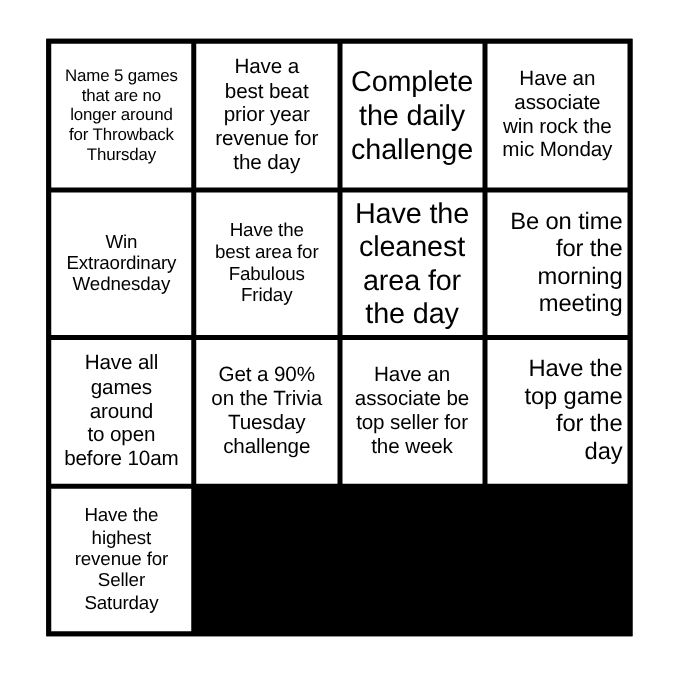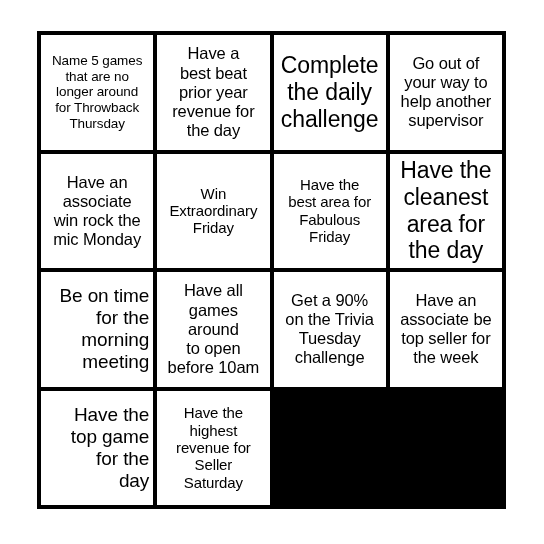--- a/index.html
+++ b/index.html
@@ -74,35 +74,29 @@
 prior year
 revenue for
 the day</span>
     </div>
     <div class="bingo-cell fs-xl">
       <span class="cell-text">Complete
 the daily
 challenge</span>
     </div>
     <div class="bingo-cell fs-md">
-      <span class="cell-text">Go out of
-your way to
-help another
-supervisor</span>
-    </div>
-    <div class="bingo-cell fs-md">
       <span class="cell-text">Have an
 associate
 win rock the
 mic Monday</span>
     </div>
     <div class="bingo-cell fs-sm">
       <span class="cell-text">Win
 Extraordinary
-Friday</span>
+Wednesday</span>
     </div>
     <div class="bingo-cell fs-sm">
       <span class="cell-text">Have the
 best area for
 Fabulous
 Friday</span>
     </div>
     <div class="bingo-cell fs-xl">
       <span class="cell-text">Have the
 cleanest

